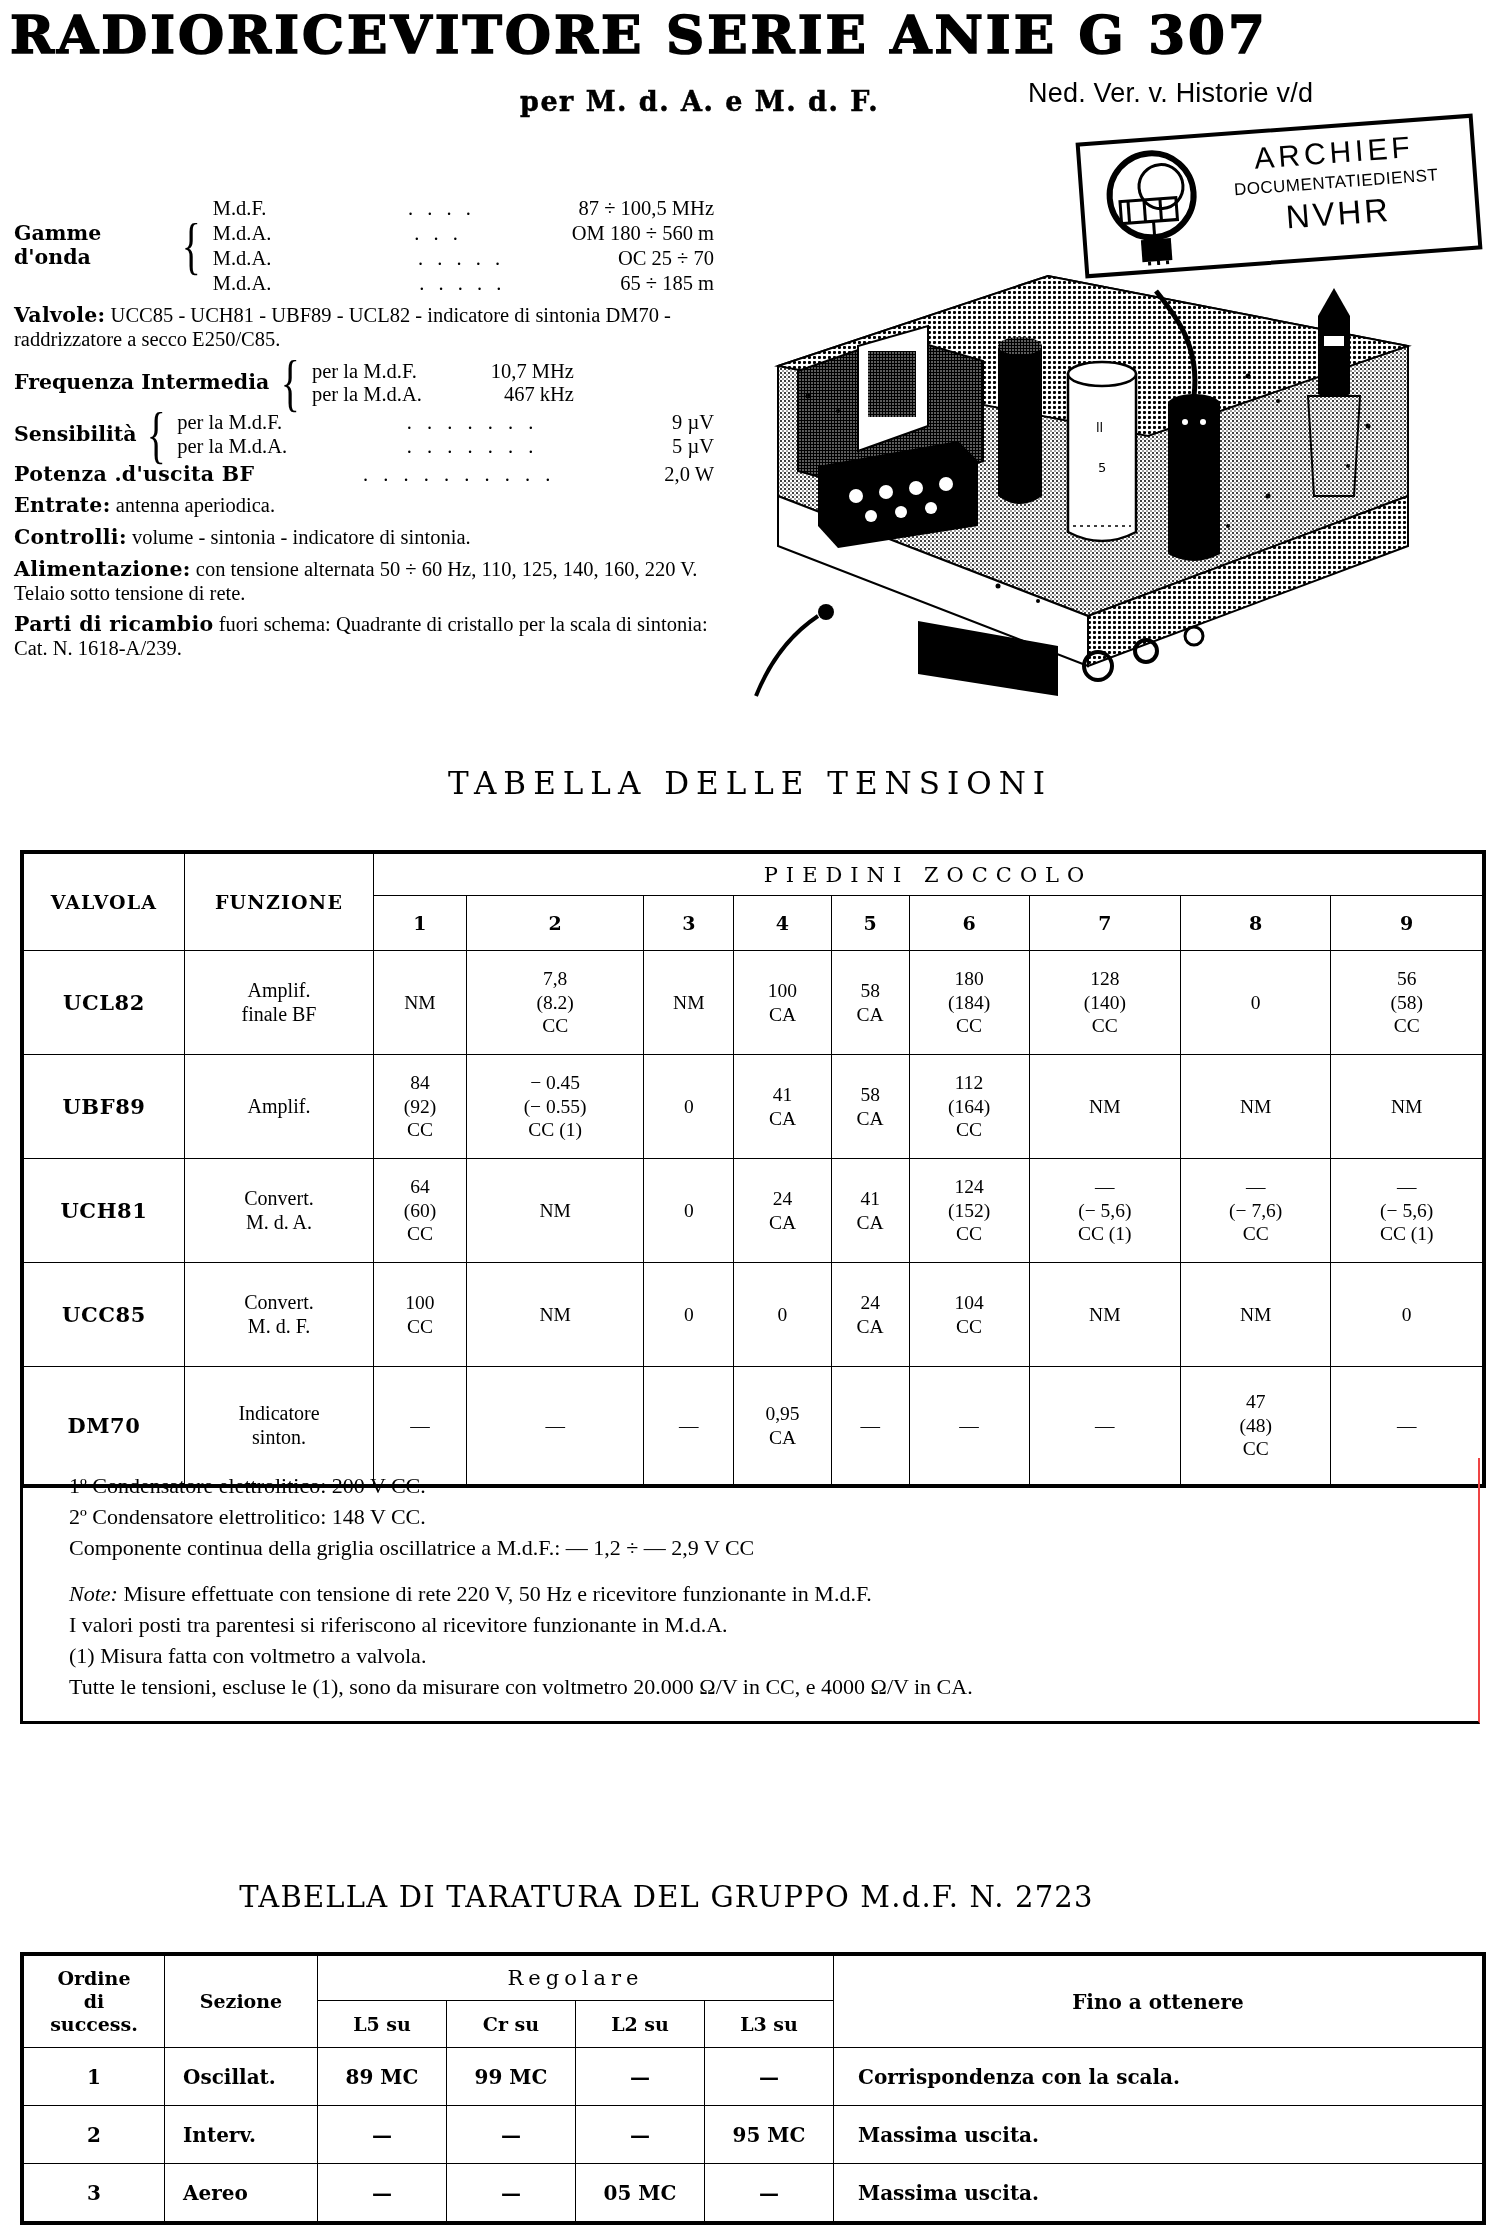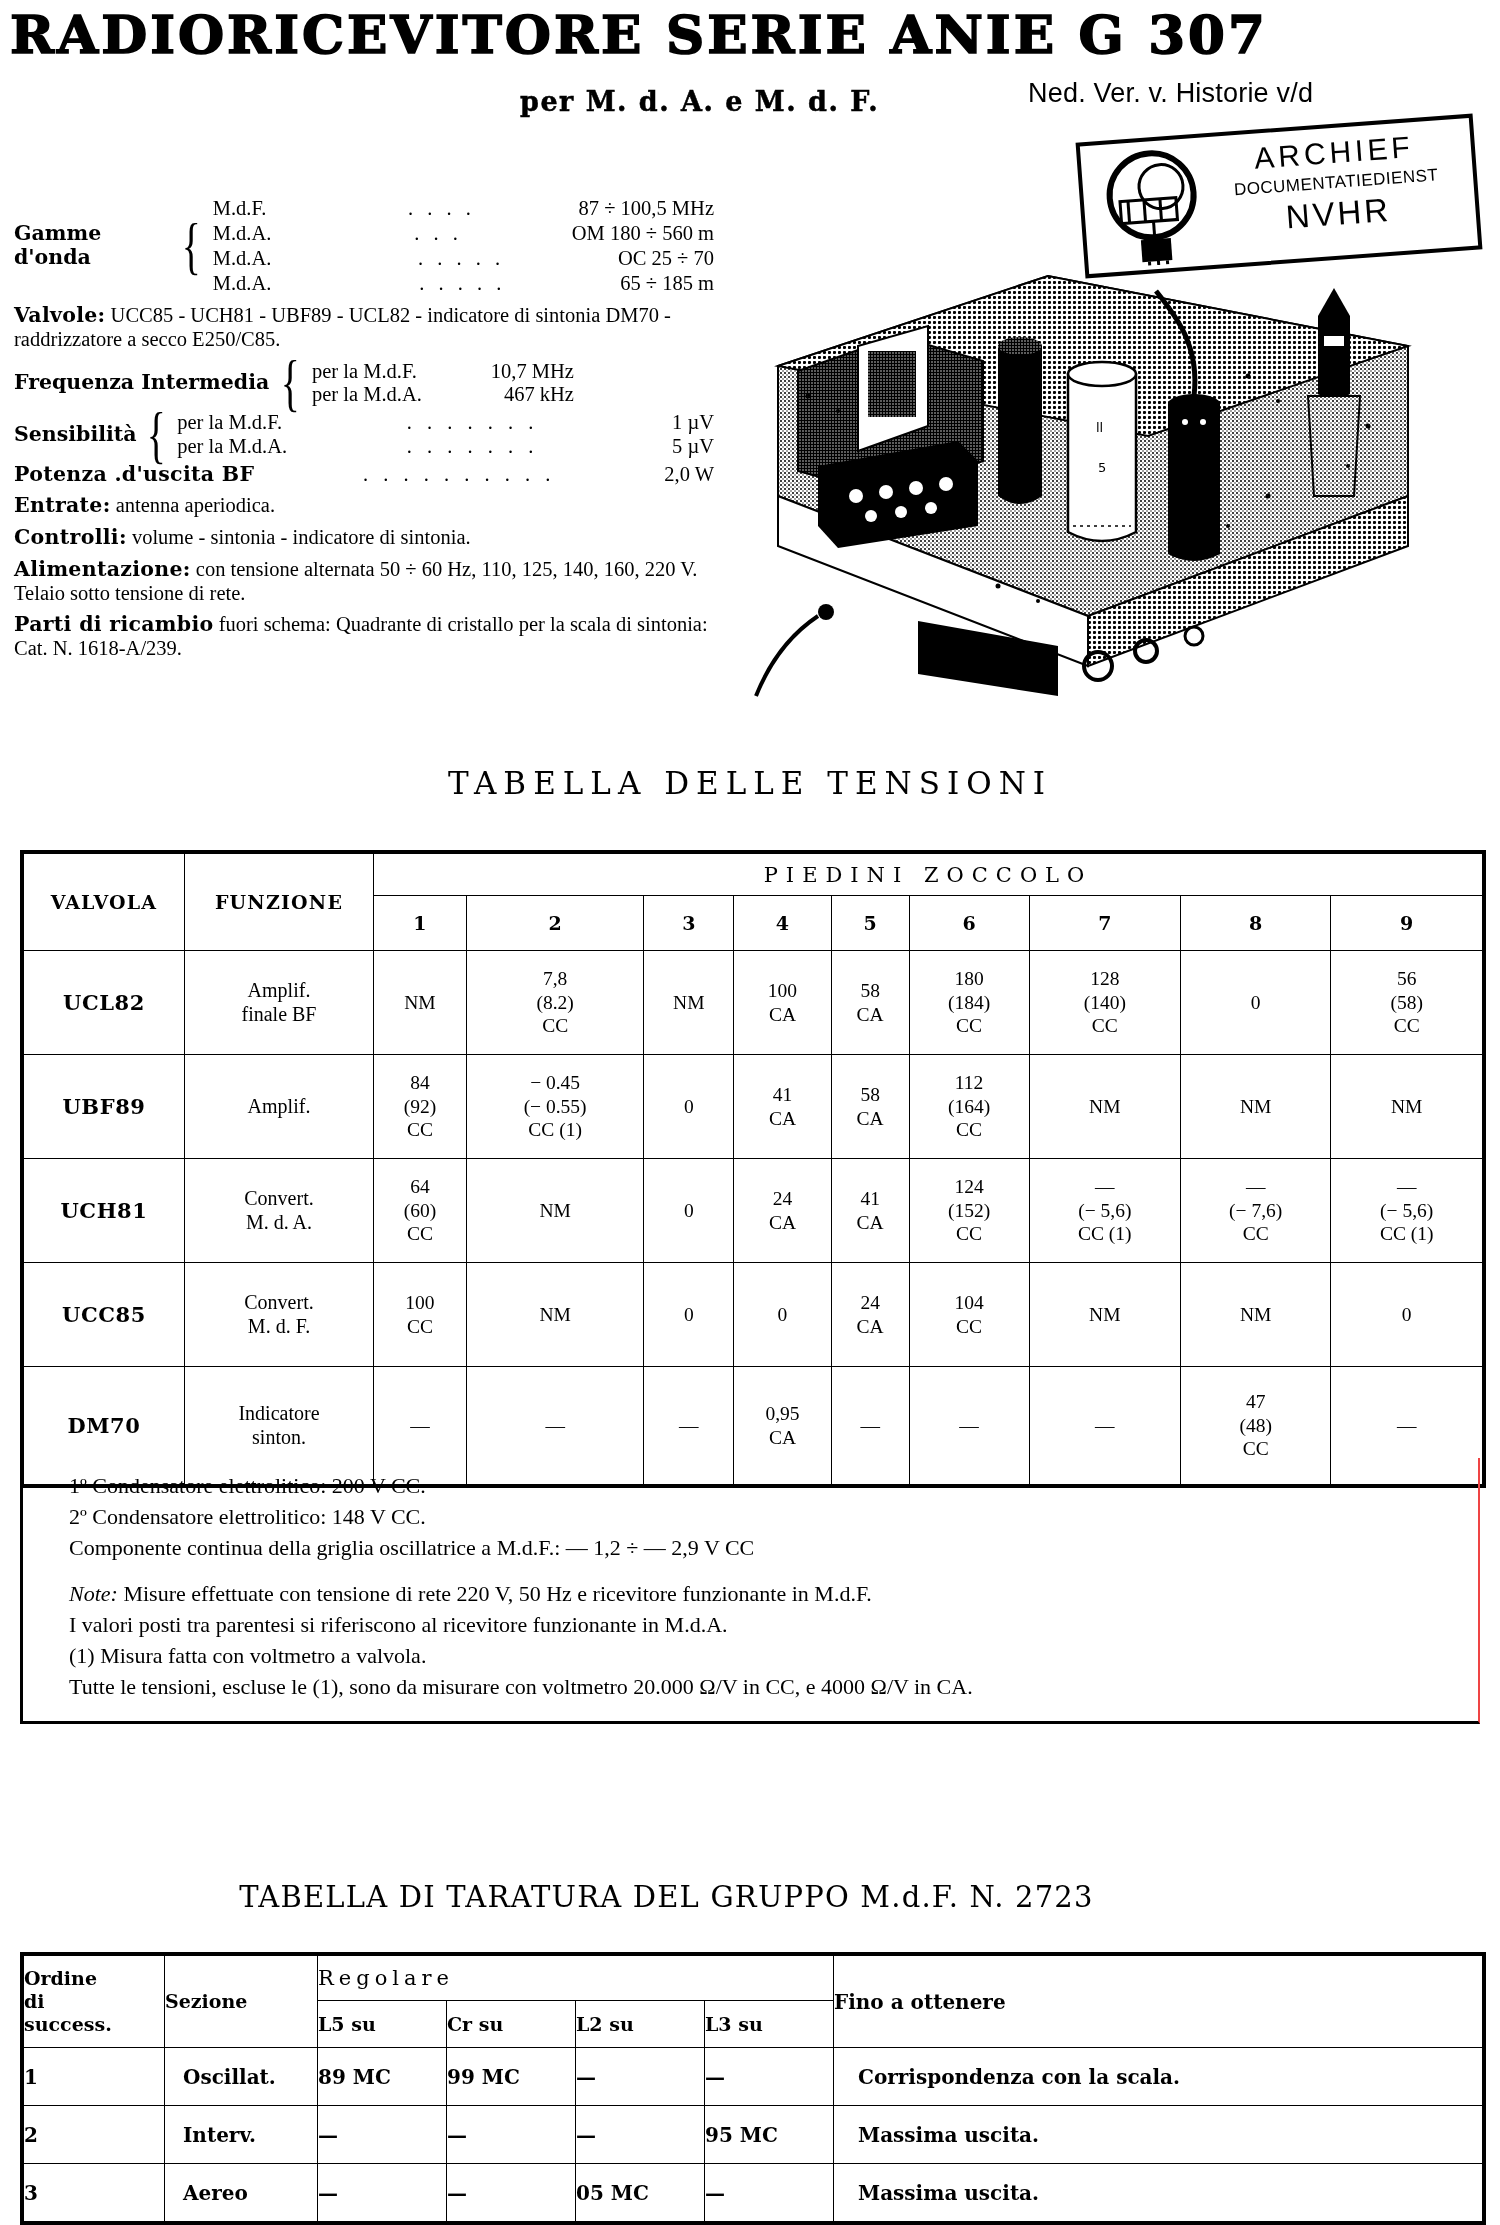--- a/index.html
+++ b/index.html
@@ -119,21 +119,21 @@
     box-sizing:border-box; padding:12px 0 18px 0; }
   .note-l{ font-size:22px; line-height:1.42; padding-left:46px; }
   .notes-note{ margin-top:14px; padding-left:46px; font-size:22px; line-height:1.42;}
   .notes-note .hang{ text-indent:-62px; padding-left:62px; }
   .ital{ font-style:italic; }
 
   
   .ct-wrap{ position:absolute; left:20px; top:1952px; width:1460px;
     border:3px solid #000; }
   table.ct{ width:100%; border-collapse:collapse; }
-  table.ct td{ border:1.5px solid #000; vertical-align:middle; padding:0;}
+  table.ct td{ border:1.5px solid #000; text-align:center; vertical-align:middle; padding:0;}
   .ct .ch{ font-family:"DejaVu Serif",serif; font-weight:bold; font-size:19px;
     line-height:1.2; }
   .ct .reg{ font-family:"DejaVu Serif",serif; font-size:21px; letter-spacing:5px; height:44px;}
   .ct .sub{ font-family:"DejaVu Serif",serif; font-weight:bold; font-size:19px; height:46px;}
   .ct .fino{ font-family:"DejaVu Serif",serif; font-weight:bold; font-size:20px;}
   .ct tbody tr{ height:58px; }
   .ct .cnum{ font-family:"DejaVu Serif",serif; font-weight:bold; font-size:20px; }
   .ct .csec{ font-family:"DejaVu Serif",serif; font-weight:bold; font-size:20px; text-align:left; padding-left:18px;}
   .ct .cval{ font-family:"DejaVu Serif",serif; font-weight:bold; font-size:20px;}
   .ct .cres{ font-family:"DejaVu Serif",serif; font-weight:bold; font-size:20px;
@@ -218,21 +218,21 @@
       </div>
     </div>
 
     <div class="pair" style="margin-top:4px;">
       <div class="pair-label">Sensibilità</div>
       <div class="brace" style="margin-left:4px;">{</div>
       <div class="pair-rows">
         <div class="prow">
           <span class="lbl">per la M.d.F.</span>
           <span class="dts">. . . . . . .</span>
-          <span class="val">1 µV</span>
+          <span class="val">9 µV</span>
         </div>
         <div class="prow">
           <span class="lbl">per la M.d.A.</span>
           <span class="dts">. . . . . . .</span>
           <span class="val">5 µV</span>
         </div>
       </div>
     </div>
 
     <div class="sline dotline" style="margin-top:4px;">

